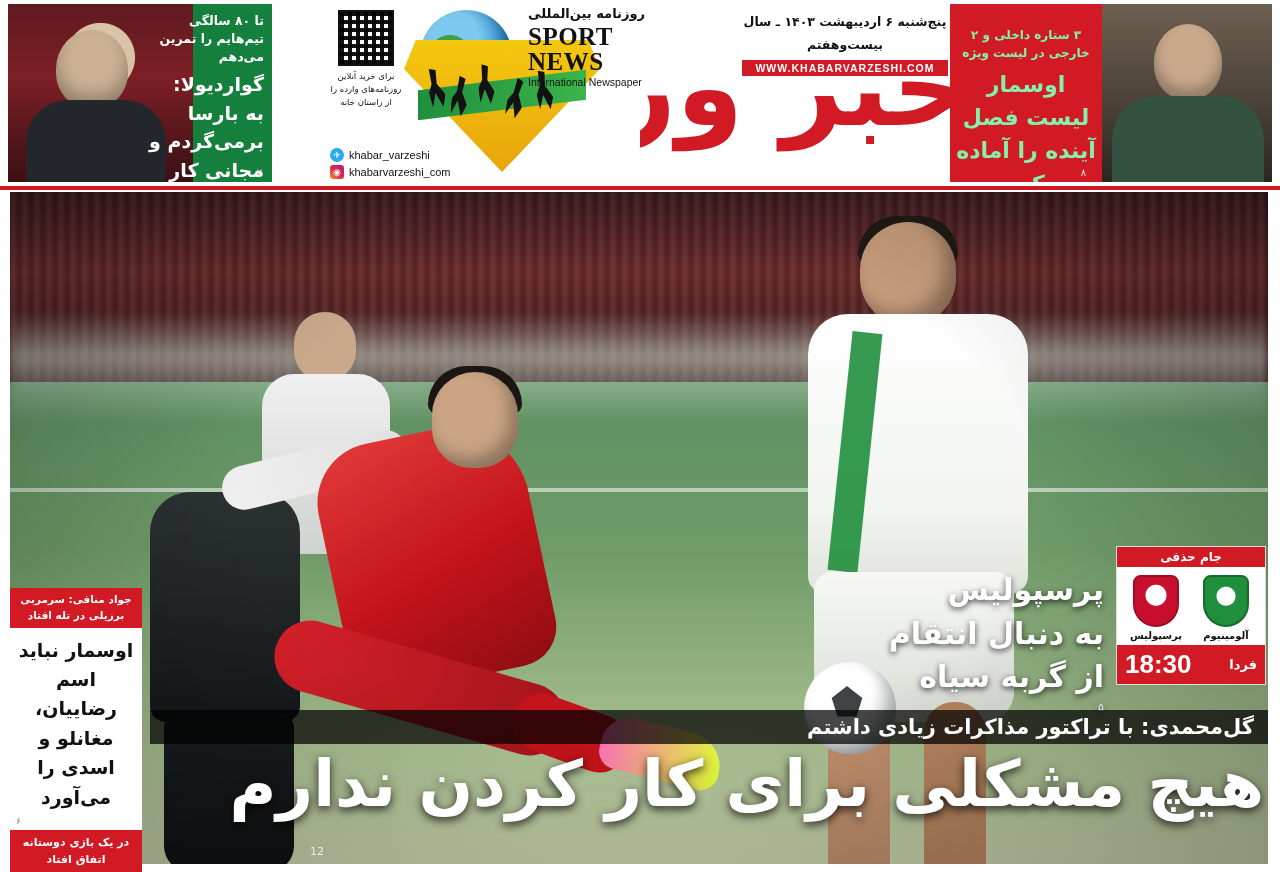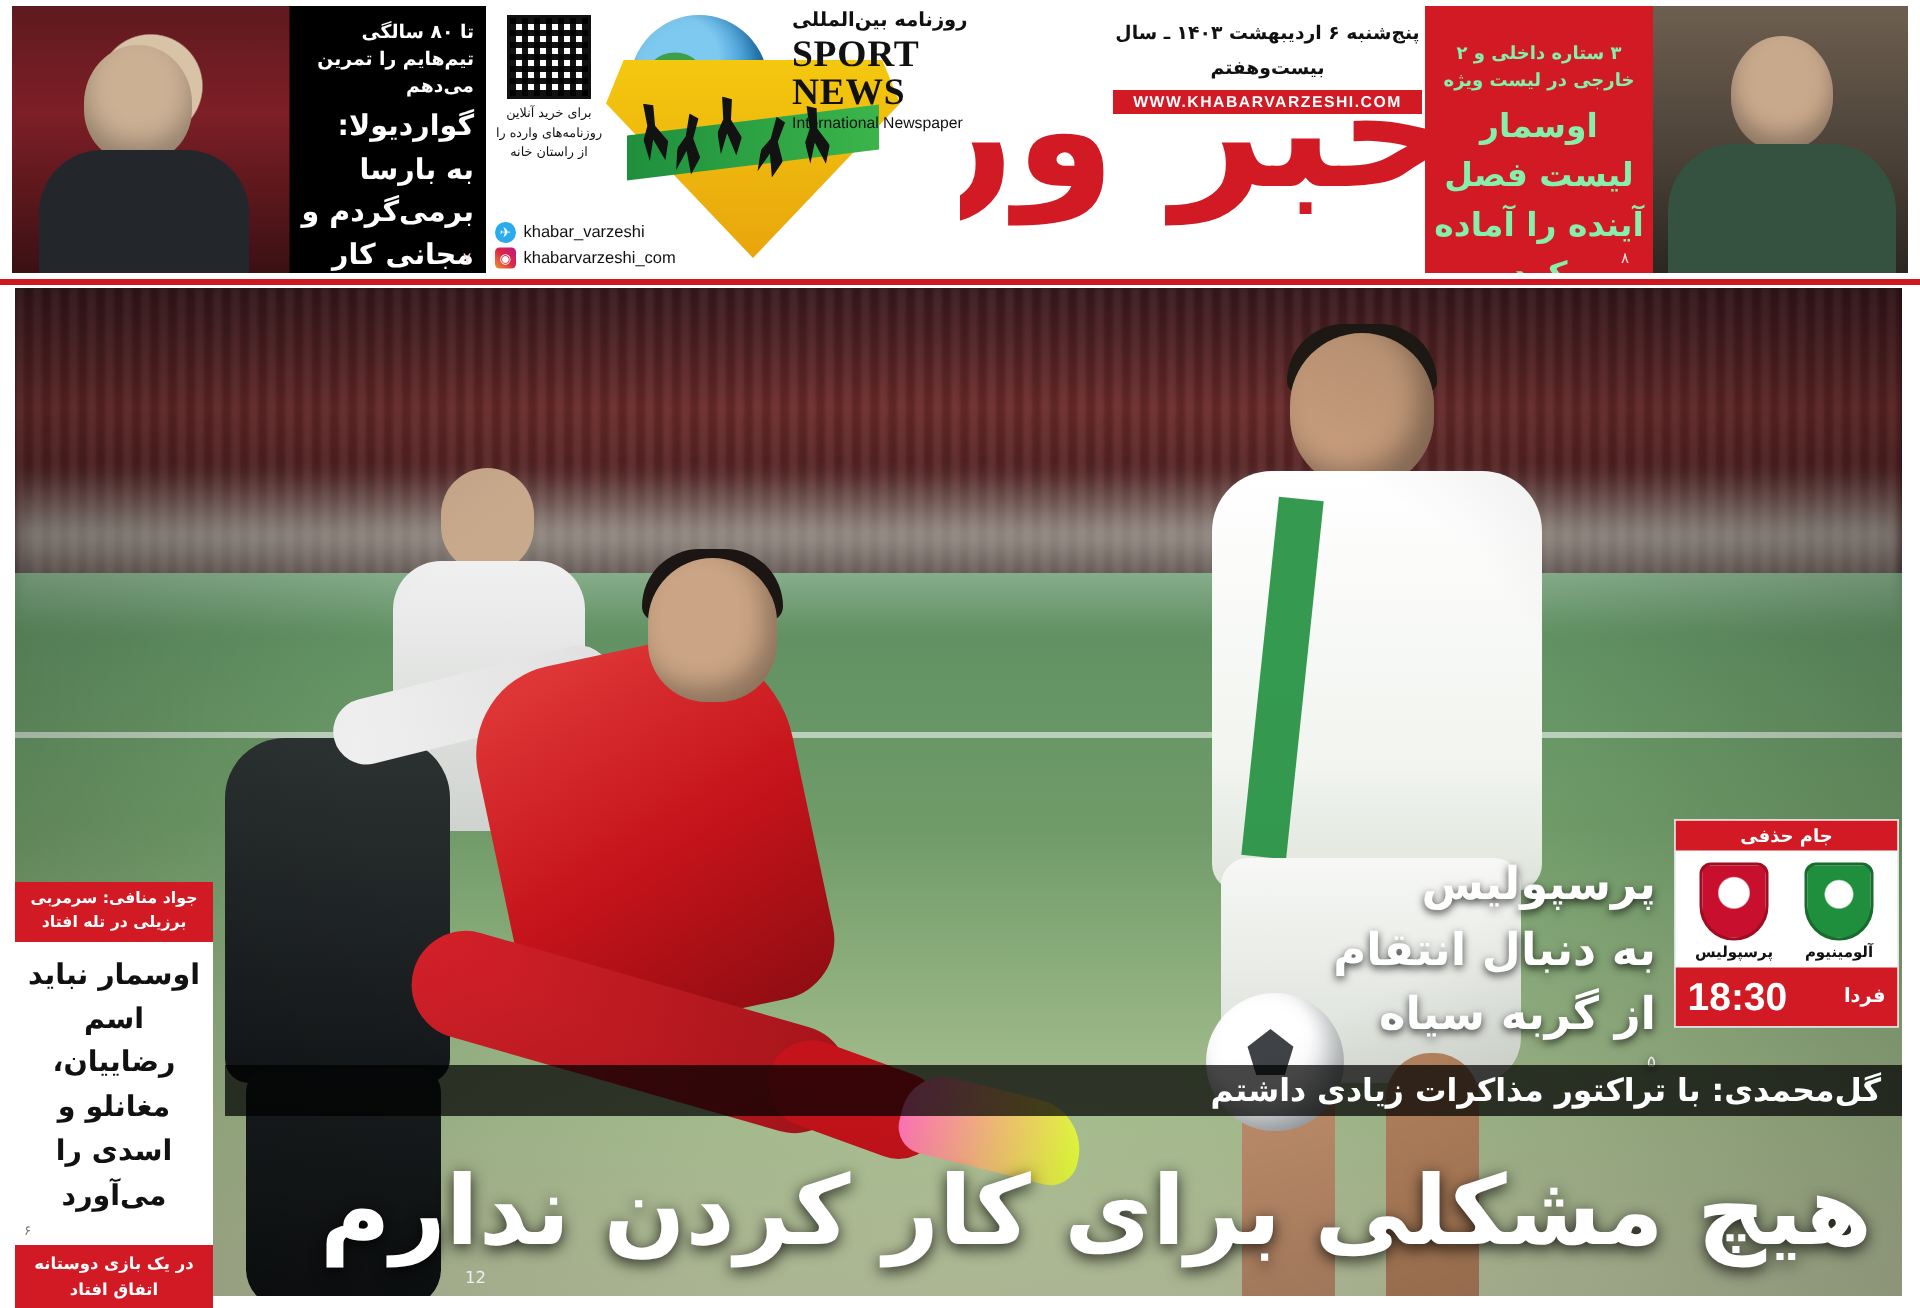--- a/index.html
+++ b/index.html
@@ -21,22 +21,22 @@
     top: 0; left: 0;
     width: 1280px; height: 190px;
     background: #ffffff;
     border-bottom: 4px solid #cf1822;
   }
 
   
   .promo-left {
     position: absolute;
     top: 4px; left: 8px;
-    width: 316px; height: 178px;
-    background: #000000;
+    width: 264px; height: 178px;
+    background: #15803d;
     overflow: hidden;
     padding-left: 20px;
   }
   .promo-left .photo {
     position: absolute;
     top: 0; left: 0;
     width: 185px; height: 178px;
     background:
       radial-gradient(circle at 50% 30%, #d8c3a6 0 34px, rgba(0,0,0,0) 35px),
       linear-gradient(180deg, #5e1a1f 0%, #7d1f26 40%, #3a1013 100%);
@@ -551,28 +551,28 @@
     background: rgba(0,0,0,.72);
     color: #fff;
     direction: rtl;
     text-align: right;
     font-size: 21px; font-weight: 900;
     line-height: 34px;
     padding-left: 14px; padding-right: 14px;
   }
   .strip-main {
     position: absolute;
-    left: 150px; top: 752px;
+    left: 150px; top: 728px;
     width: 1118px; height: 112px;
     direction: rtl;
     text-align: right;
     color: #ffffff;
     font-size: 64px; font-weight: 900;
     line-height: 112px;
-    padding-right: 20px;
+    padding-right: 4px;
     text-shadow: 0 3px 10px rgba(0,0,0,.8);
     white-space: nowrap;
     overflow: hidden;
   }
   .pg-photo {
     position: absolute;
     left: 300px; bottom: 6px;
     font-size: 11px; color: #eee;
   }
 </style>

